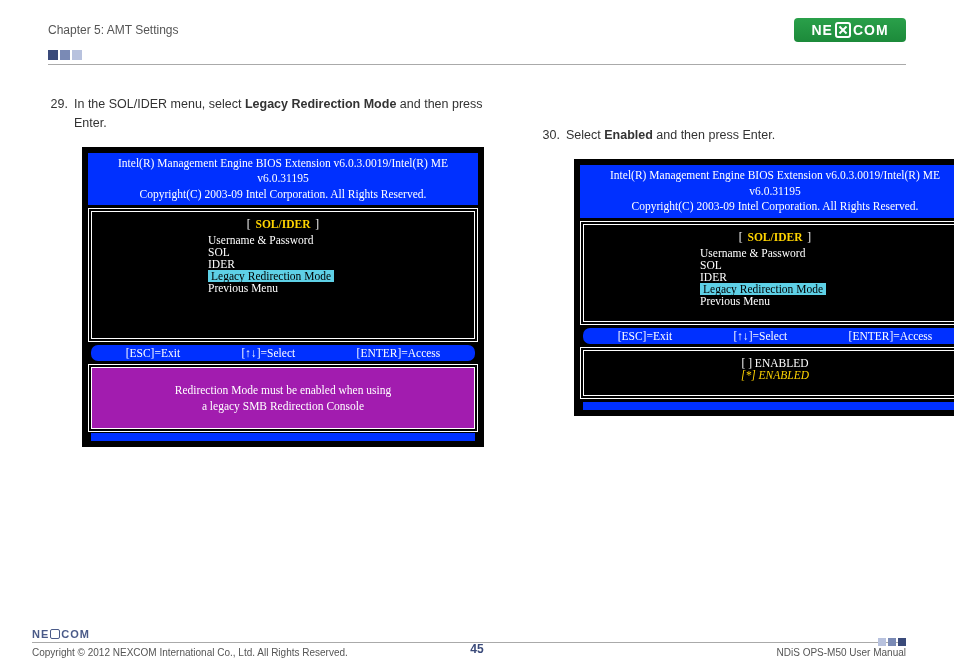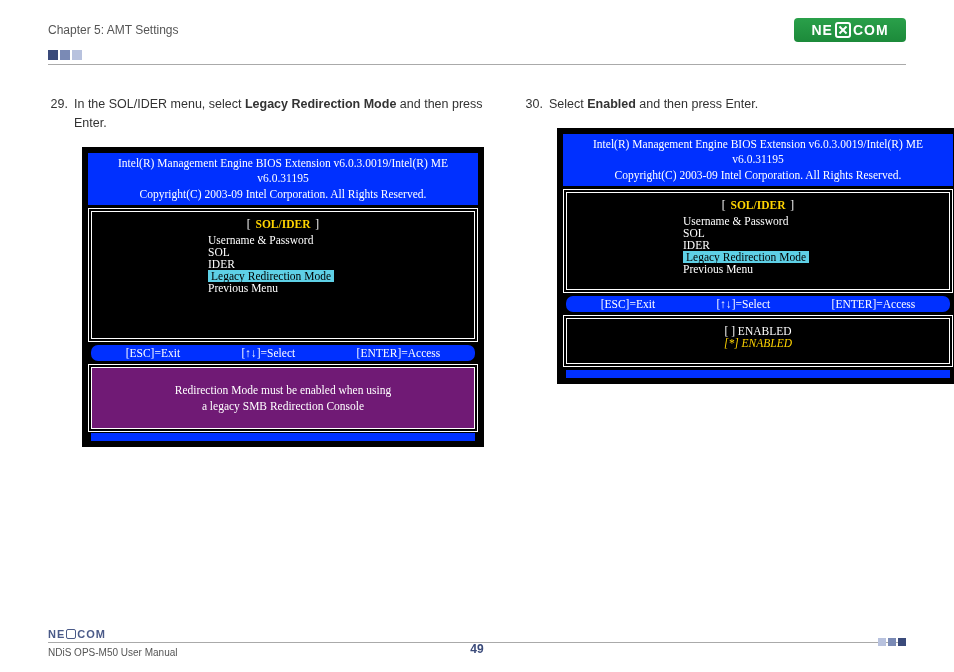--- a/index.html
+++ b/index.html
@@ -34,21 +34,21 @@
     transform-origin:center;
   }
   .logo-top .x::before { transform:translate(-50%,-50%) rotate(45deg); }
   .logo-top .x::after  { transform:translate(-50%,-50%) rotate(-45deg); }
   .color-squares { margin-top: 8px; display:flex; gap:2px; margin-bottom: 4px;}
   .sq { width:10px; height:10px; }
   .sq.dark { background:#3a4a7a; }
   .sq.mid  { background:#7a8ab5; }
   .sq.lite { background:#b8c2de; }
   .hr-top { height:1px; background:#aaa; margin-bottom: 30px; }
-  .columns { display:flex; gap: 39px; }
+  .columns { display:flex; gap: 56px; align-items: center; }
   .col { flex:1 1 0; }
   .step { font-size:12.5px; color:#333; display:flex; margin-bottom: 14px; line-height:1.5; }
   .step .num { width: 26px; flex:none; text-align:right; padding-right:6px;}
   .step .txt { flex:1; }
   .step b { font-weight:700; }
 
   .bios {
     width: 402px;
     margin-left: 34px;
     background:#000;
@@ -78,36 +78,36 @@
   .menu-title .ti { color:#ffd400; font-weight:bold; padding:0 2px; }
   .menu-list { margin-left: 110px; }
   .menu-item { white-space:nowrap; }
   .menu-item.hl { background:#5ed0e6; color:#000; padding:0 3px; display:inline-block; }
   .nav-bar {
     background:#0030ff; color:#fff;
     display:flex; justify-content:space-around;
     padding:2px 4px; margin:0 3px;border-radius:7px;
   }
   .msg-box {
-    background:#701a75; color:#fff;
+    background:#a21caf; color:#fff;
     border:1px solid #fff;
     outline:1px solid #fff;
     outline-offset:2px;
     margin:6px 3px 3px 3px;
     text-align:center;
     padding: 14px 8px;
     line-height:1.4;
   }
   .bar-end { background:#0030ff; height:8px; margin:4px 3px 0 3px; }
   .opt-list { text-align:center; }
   .opt-disabled { color:#fff; }
   .opt-enabled  { color:#ffd400;font-style:italic; }
 
   .footer {
-    position:absolute; left:48px; right:48px; bottom:14px;
+    position:absolute; left:32px; right:48px; bottom:14px;
   }
   .footer-bar {
     display:flex; align-items:center; justify-content:space-between;
     font-size:10px; color:#555;
   }
   .footer-logo {
     font-size:11px; font-weight:bold; color:#4a5a88;
     letter-spacing:1px; margin-bottom:2px; font-family: Arial, sans-serif;
   }
   .footer-logo .fx {
@@ -229,16 +229,17 @@
     <span>NE</span><span class="fx"></span><span>COM</span>
   </div>
   <div class="hr-bot">
     <div class="hr-dots">
       <div class="sq lite"></div>
         <div class="sq mid"></div>
         <div class="sq dark"></div>
     </div>
   </div>
   <div class="footer-bar">
+    <span>Copyright © 2012 NEXCOM International Co., Ltd. All Rights Reserved.</span>
     <span>NDiS OPS-M50 User Manual</span>
   </div>
 </div>
-<div class="pagenum">49</div>
+<div class="pagenum">45</div>
 
 </body></html>

